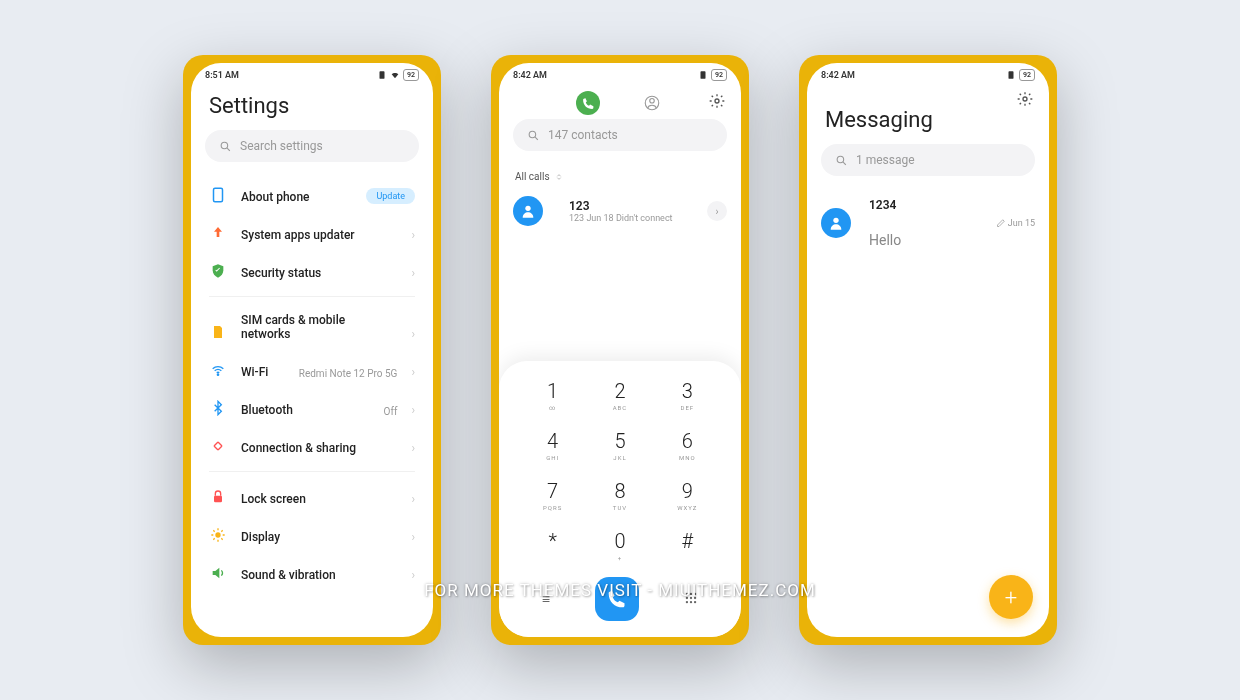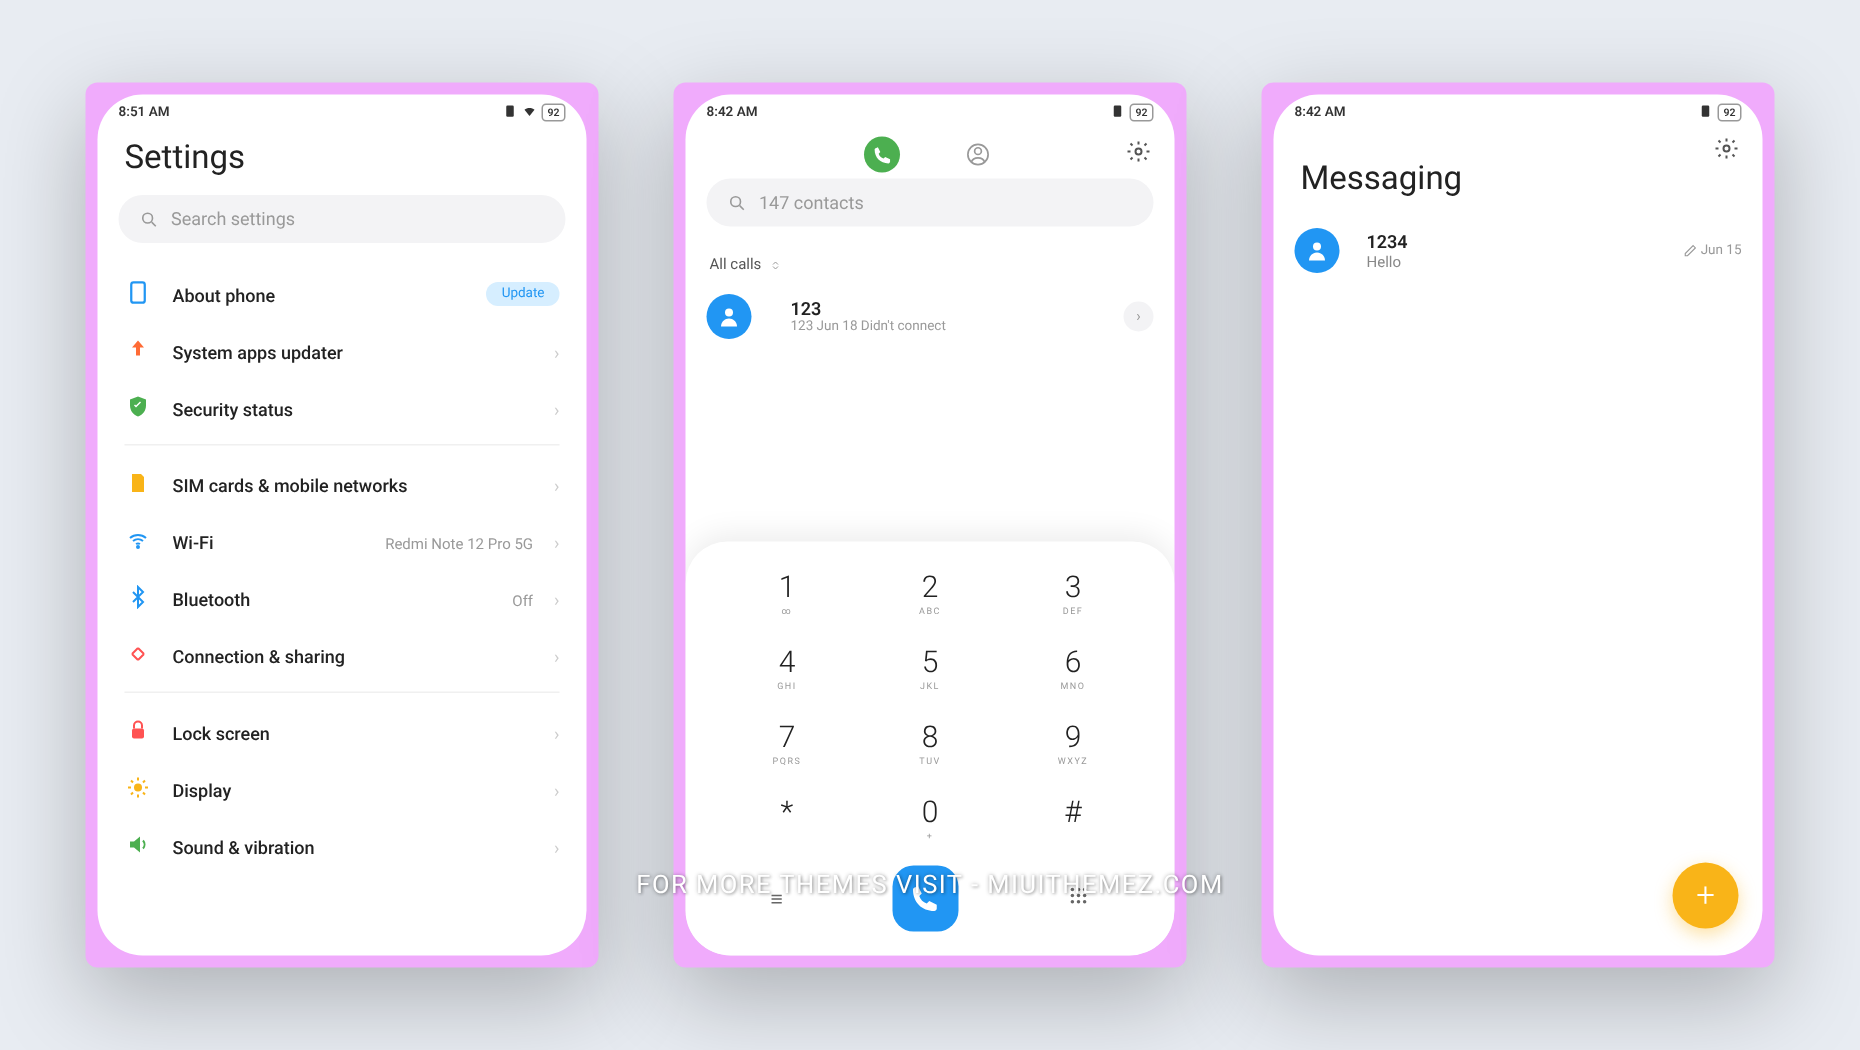--- a/index.html
+++ b/index.html
@@ -1,20 +1,20 @@
 <!DOCTYPE html>
 <html><head>
 <meta charset="utf-8">
 <style>
 *{margin:0;padding:0;box-sizing:border-box;font-family:-apple-system,BlinkMacSystemFont,"Segoe UI",Roboto,sans-serif}
 body{background:#e8ecf2;width:1240px;height:700px;display:flex;justify-content:center;align-items:center;gap:50px;position:relative}
-.phone{width:342px;height:590px;background:#f0abfc;border-radius:8px;padding:8px;box-shadow:0 20px 60px rgba(0,0,0,.25)}
+.phone{width:258px;height:590px;background:#eab308;border-radius:20px;padding:8px;box-shadow:0 20px 60px rgba(0,0,0,.25)}
 .screen{width:100%;height:100%;background:#fff;border-radius:30px;overflow:hidden;position:relative}
 .statusbar{display:flex;justify-content:space-between;align-items:center;padding:6px 14px 2px;font-size:9px;font-weight:600;color:#333}
-.status-icons{display:flex;gap:3px;align-items:flex-start}
+.status-icons{display:flex;gap:3px;align-items:center}
 .status-icons svg{width:10px;height:10px}
 .battery{display:inline-flex;align-items:center;padding:1px 3px;border:1px solid #999;border-radius:3px;font-size:7px}
 .title{font-size:22px;font-weight:400;color:#222;padding:10px 18px 12px}
 .search{margin:0 14px 14px;background:#f3f3f5;border-radius:18px;padding:9px 14px;display:flex;align-items:center;gap:8px;font-size:12px;color:#999}
 .search svg{width:13px;height:13px;stroke:#999}
 .row{display:flex;align-items:flex-end;padding:10px 18px;gap:14px;font-size:12px;color:#222;cursor:pointer}
 .row .icon{width:18px;height:18px;display:flex;align-items:center;justify-content:center;flex-shrink:0}
 .row .label{flex:1;font-weight:500}
 .row .value{font-size:10px;color:#999}
 .row .chev{color:#ccc;font-size:12px}
@@ -38,21 +38,21 @@
 .key .num{font-size:20px;color:#222;font-weight:300}
 .key .let{font-size:6px;color:#999;letter-spacing:1px;margin-top:1px}
 .dial-actions{display:flex;justify-content:space-around;align-items:center}
 .call-btn{width:44px;height:44px;background:#2196f3;border-radius:14px;display:flex;align-items:center;justify-content:center}
 .call-btn svg{width:20px;height:20px;fill:#fff}
 .kb-icon{color:#666;font-size:14px}
 
 .msg-item{display:flex;align-items:center;padding:8px 14px;gap:18px}
 .msg-info{flex:1}
 .msg-name{font-size:12px;font-weight:600;color:#222}
-.msg-text{font-size:10px;color:#888;margin-top:2px}
+.msg-text{font-size:14px;color:#888;margin-top:20px}
 .msg-date{font-size:9px;color:#999;display:flex;align-items:center;gap:3px}
 .fab{position:absolute;bottom:18px;right:16px;width:44px;height:44px;background:#f9b418;border-radius:50%;display:flex;align-items:center;justify-content:center;color:#fff;font-size:22px;font-weight:300;box-shadow:0 4px 12px rgba(249,180,24,.4)}
 .gear-top{position:absolute;right:16px;top:28px}
 .watermark{position:absolute;bottom:100px;left:50%;transform:translateX(-50%);color:#fff;font-size:17px;font-weight:400;letter-spacing:1px;text-shadow:0 0 3px rgba(0,0,0,.3),1px 1px 2px rgba(0,0,0,.25)}
 </style>
 </head>
 <body>
 
 <div class="phone">
  <div class="screen">
@@ -320,20 +320,27 @@
             <rect x="6" y="3" width="12" height="18" rx="2"></rect>
           </svg>
     <span class="battery">92</span>
    </span>
   </div>
   <div class="gear-top"><svg width="16" height="16" viewBox="0 0 24 24" fill="none" stroke="#555" stroke-width="2">
           <circle cx="12" cy="12" r="3"></circle>
           <path d="M12 2v3M12 19v3M4 12H1M23 12h-3M6 6L4 4M18 18l2 2M6 18l-2 2M18 6l2-2"></path>
         </svg></div>
   <div class="title" style="padding-top:24px">Messaging</div>
+  <div class="search">
+   <svg viewBox="0 0 24 24" fill="none" stroke="#999" stroke-width="2">
+          <circle cx="10" cy="10" r="6"></circle>
+          <path d="m20 20-5-5"></path>
+        </svg>
+   <span>1 message</span>
+  </div>
   <div class="msg-item">
    <div class="avatar">
           <svg viewBox="0 0 24 24">
             <circle cx="12" cy="8" r="4"></circle>
             <path d="M4 22c0-5 4-8 8-8s8 3 8 8z"></path>
           </svg>
         </div>
    <div class="msg-info">
     <div class="msg-name">1234</div>
     <div class="msg-text">Hello</div>

